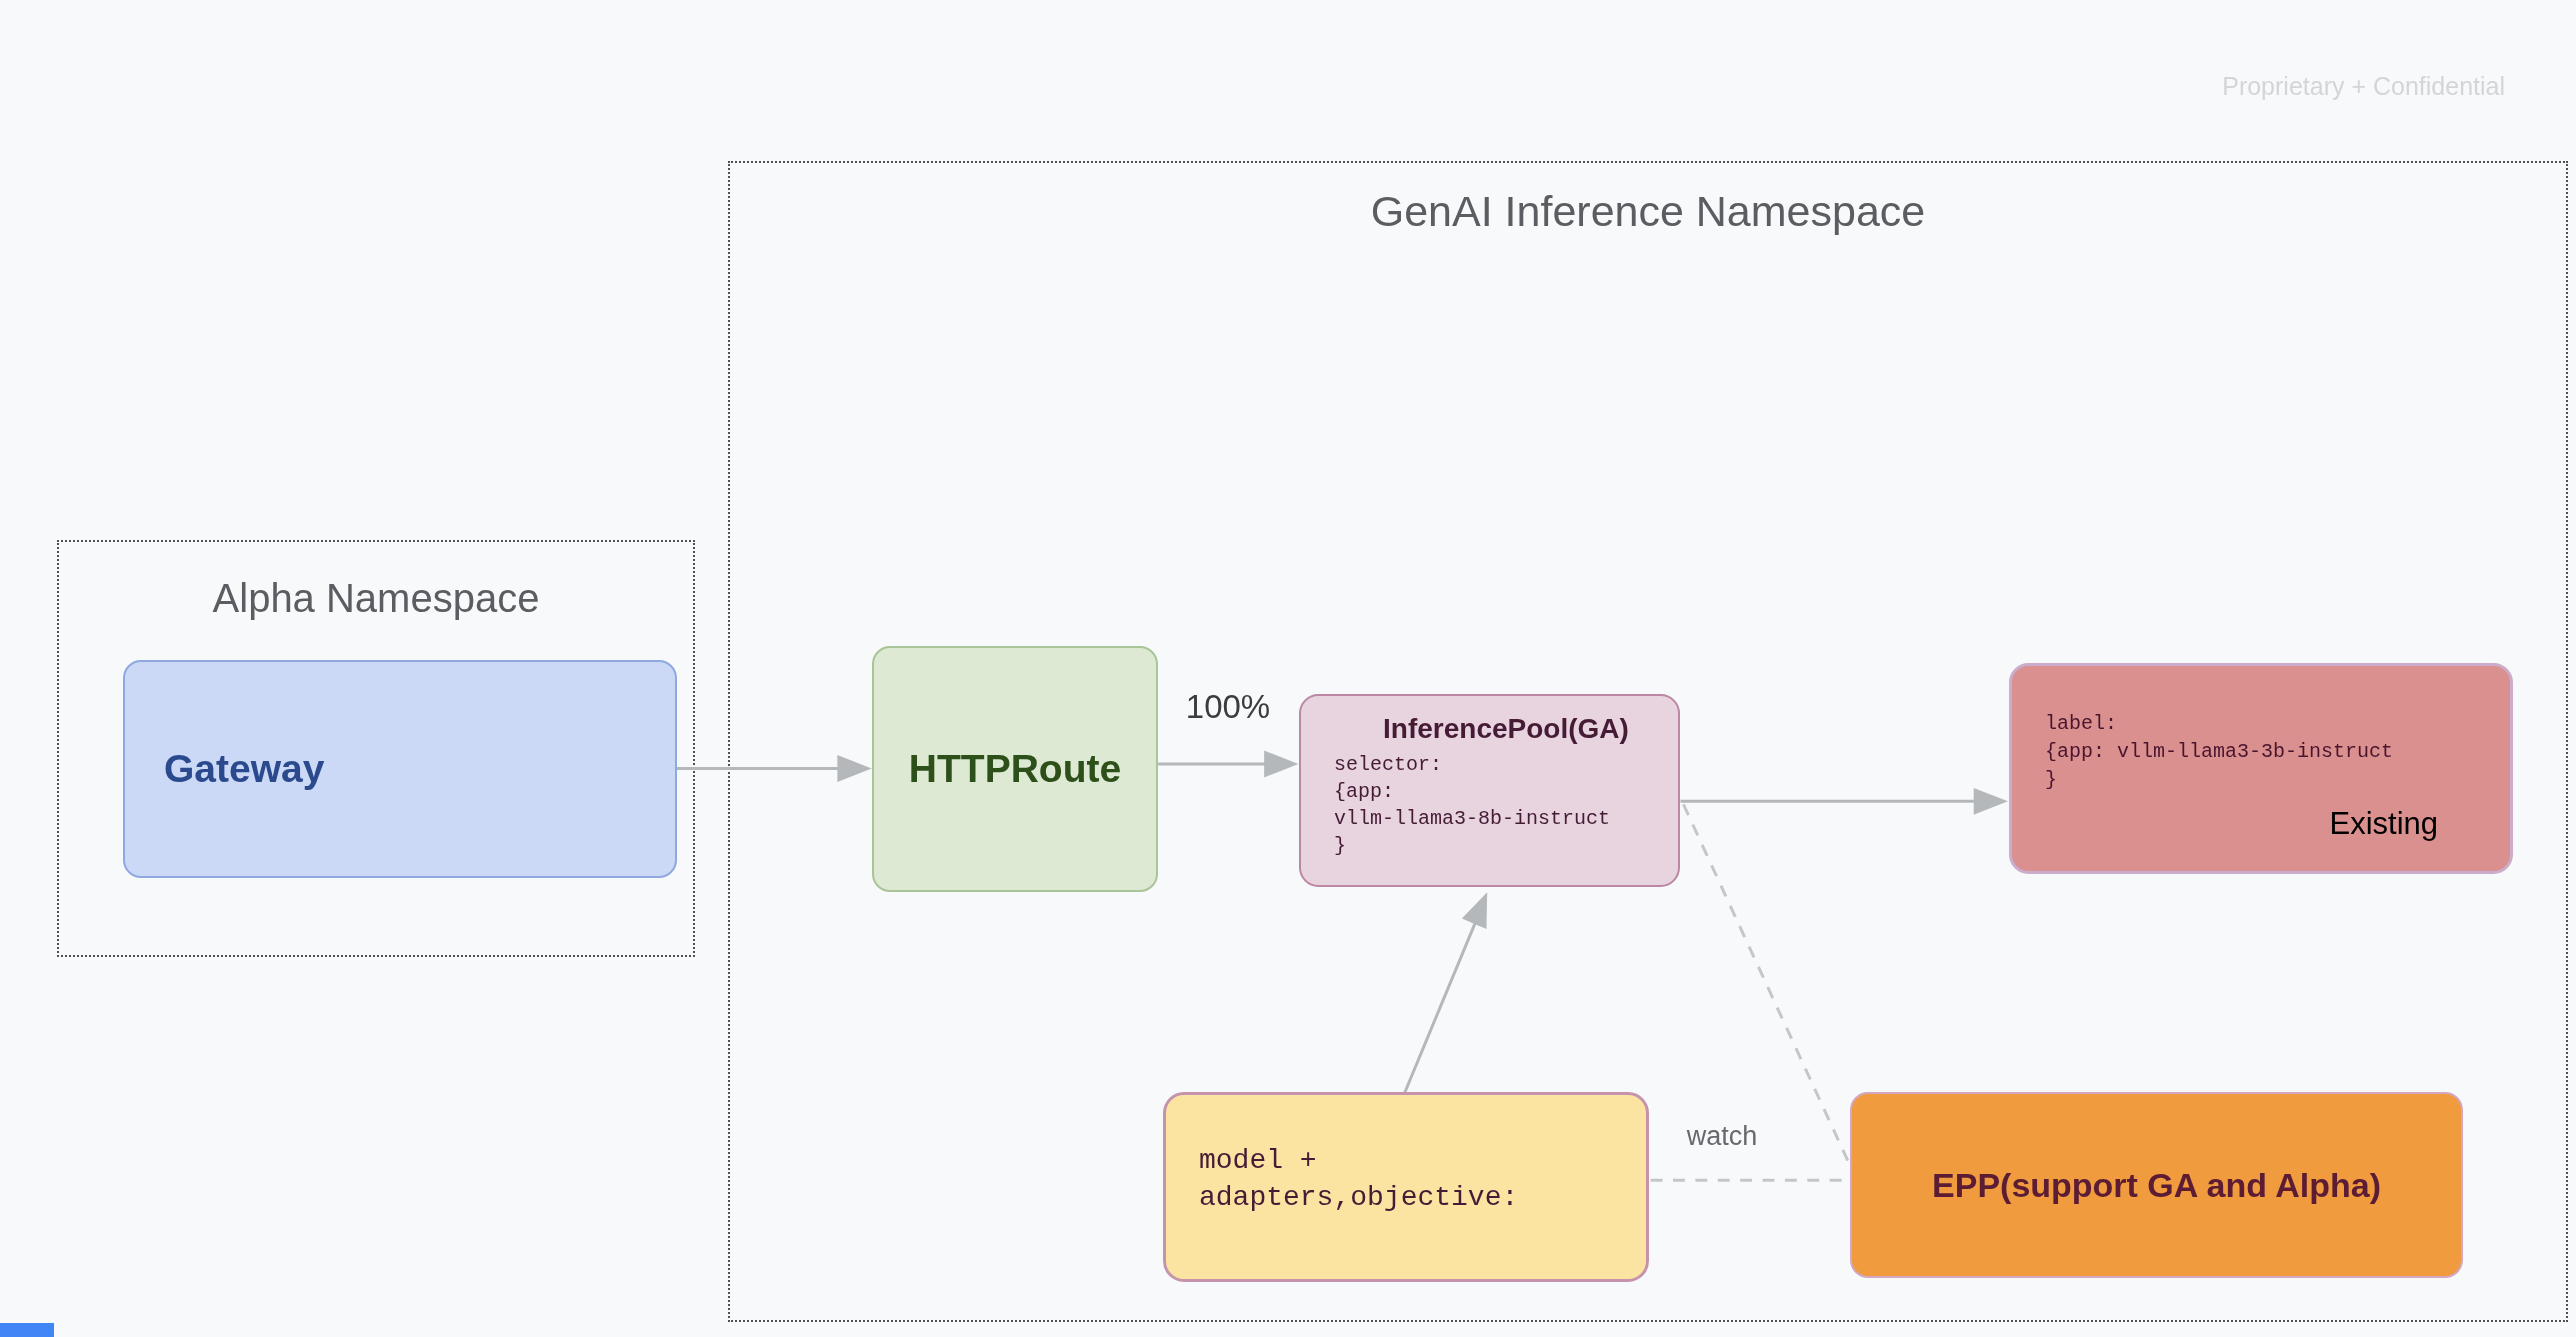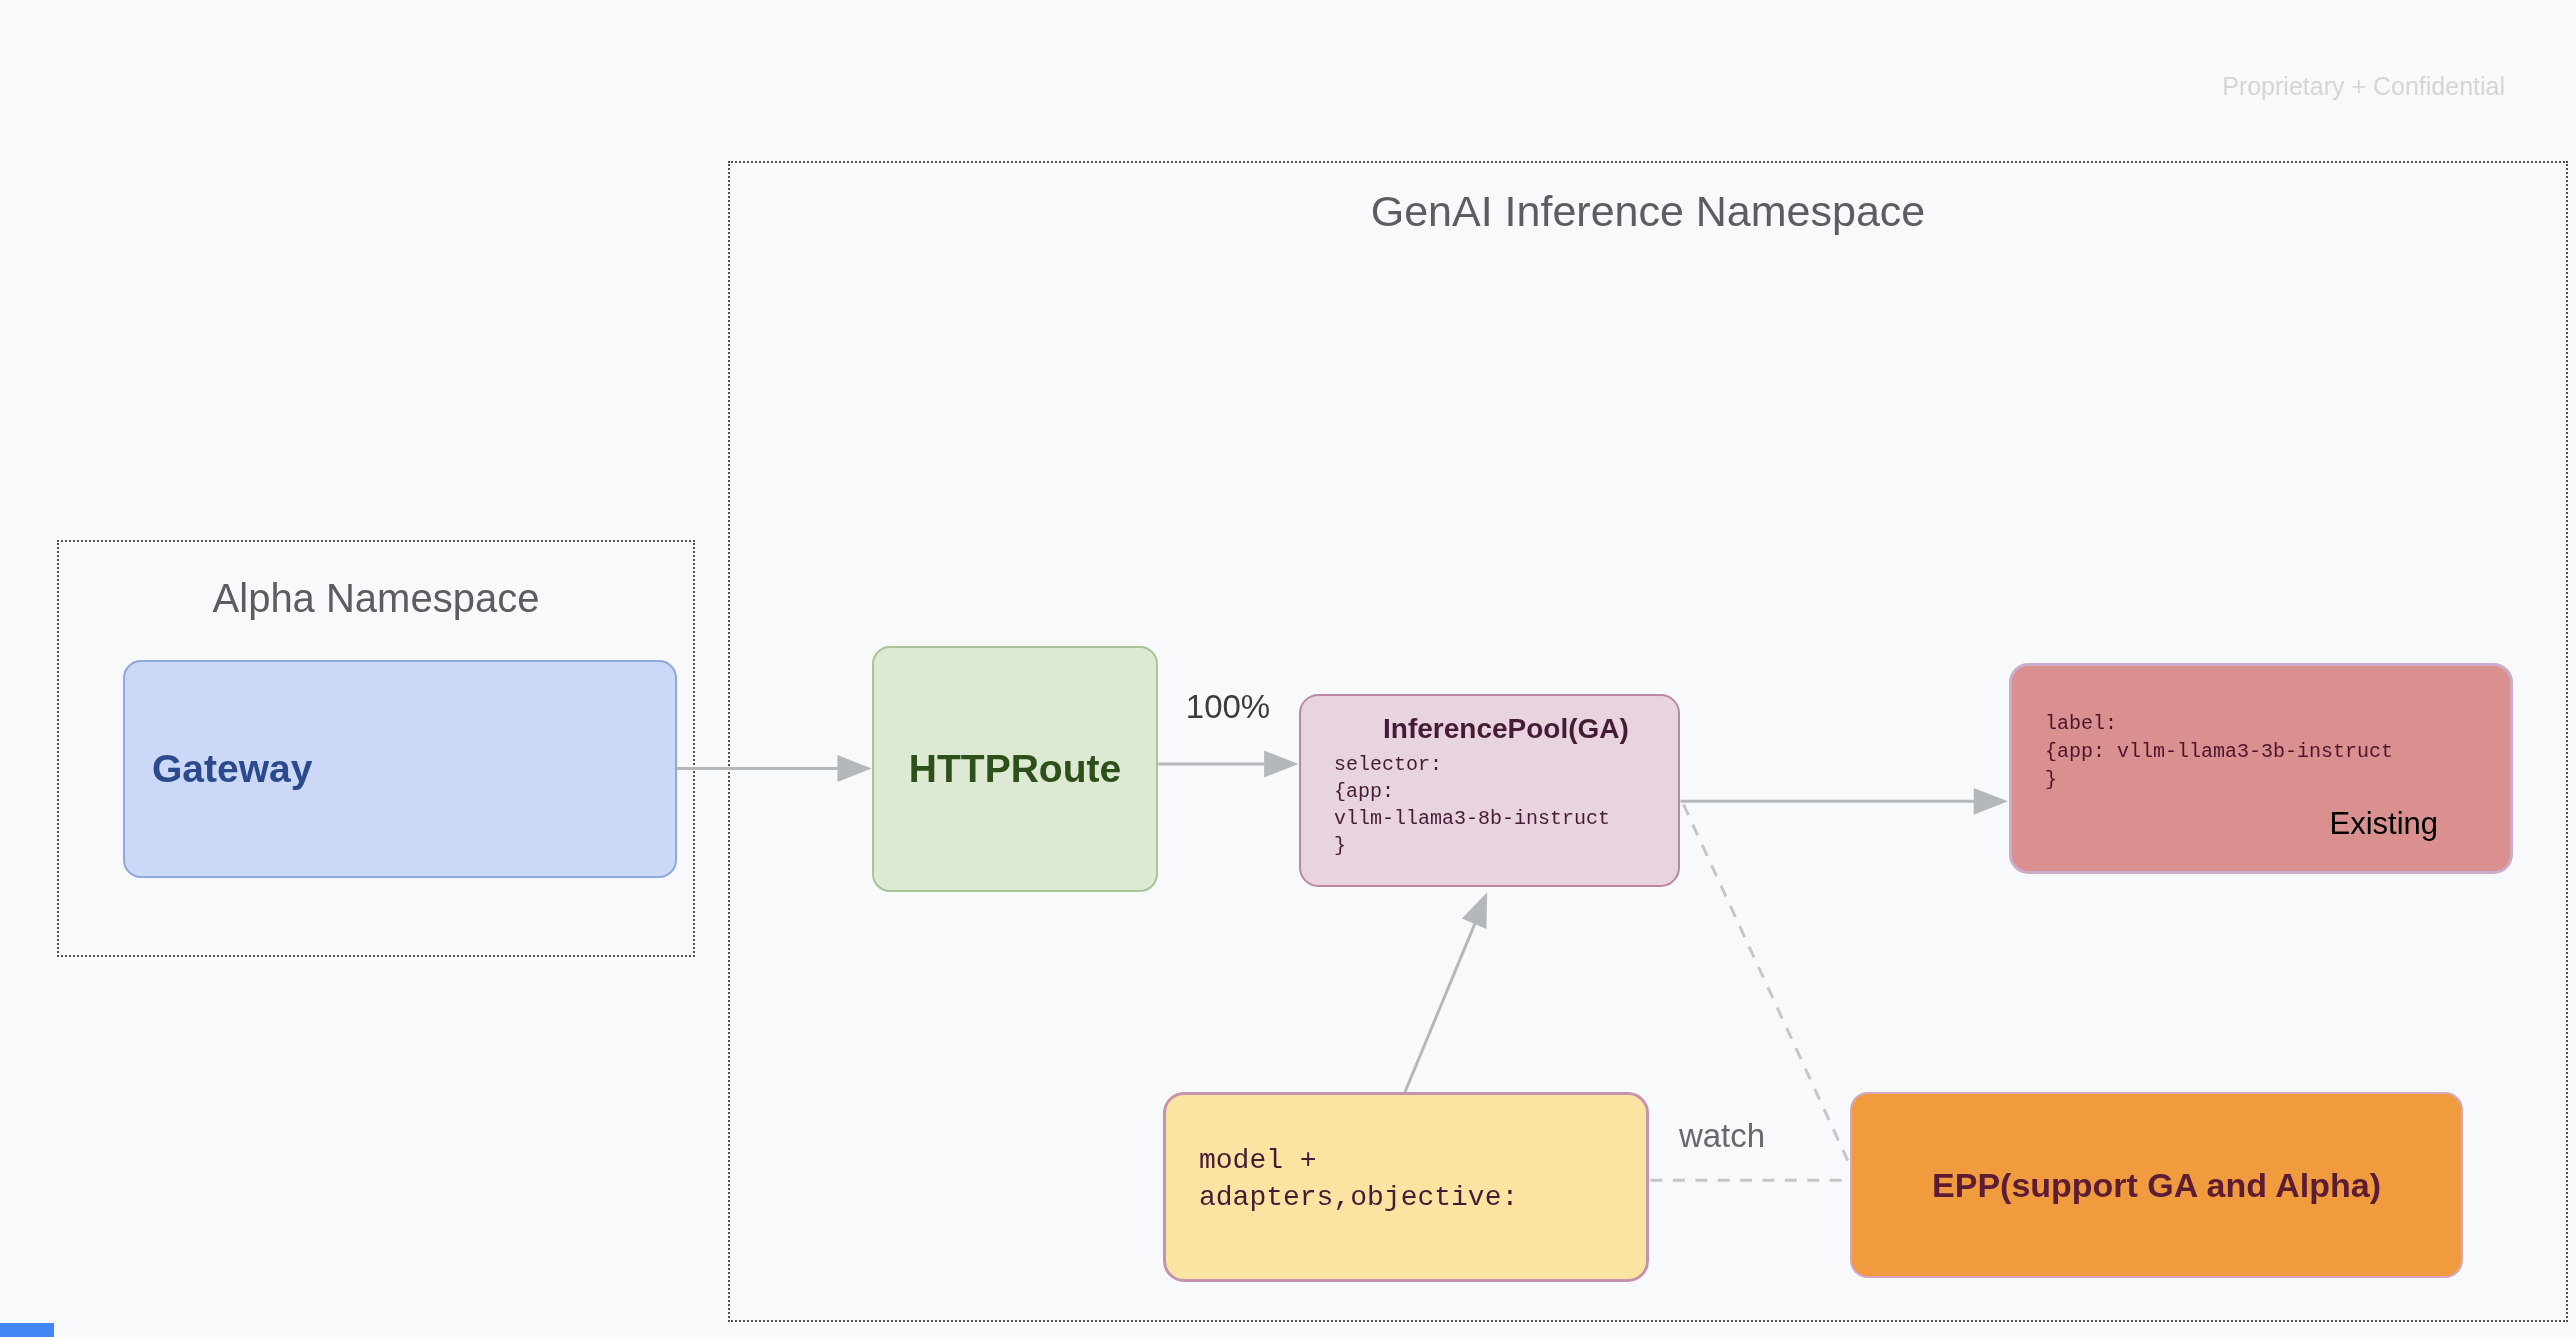--- a/index.html
+++ b/index.html
@@ -21,21 +21,21 @@
     position:absolute;left:0;right:0;text-align:center;
     color:#5a5d61;
   }
   .ns-genai .ns-title{top:24px;font-size:43px;}
   .ns-infra .ns-title{top:34px;font-size:40px;}
   
   .node{position:absolute;box-sizing:border-box;}
   .node-gateway{
     left:123px;top:660px;width:554px;height:218px;
     background:#cbd9f6;border:2.2px solid #8fa8e0;border-radius:18px;
-    display:flex;align-items:center;padding-left:27px;
+    display:flex;align-items:center;padding-left:39px;
   }
   .node-gateway .big-label{font-size:39px;font-weight:bold;color:#2b4a8e;}
   .node-httproute{
     left:872px;top:646px;width:286px;height:246px;
     background:#dde9d2;border:2.2px solid #a9c497;border-radius:18px;
     display:flex;align-items:center;justify-content:center;
   }
   .node-httproute .big-label{font-size:39px;font-weight:bold;color:#2d4f19;}
   .node-pool{
     left:1299px;top:694px;width:381px;height:193px;
@@ -64,21 +64,21 @@
   .node-objective .code{font-family:"Liberation Mono","DejaVu Sans Mono",monospace;font-size:28px;line-height:37px;color:#451b36;white-space:pre-line;margin-top:14px;}
   .node-epp{
     left:1850px;top:1092px;width:613px;height:186px;
     background:#f09b3e;border:2.2px solid #d4a6c0;border-radius:18px;
     display:flex;align-items:center;justify-content:center;
   }
   .node-epp .big-label{font-size:34px;font-weight:bold;color:#5c1c34;}
   
   .edge-label{position:absolute;transform:translate(-50%,-50%);}
   .label-100{left:1228px;top:707px;font-size:33px;color:#3a3d40;}
-  .label-watch{left:1722px;top:1136px;font-size:33px;color:#66696d;text-align:right;}
+  .label-watch{left:1722px;top:1136px;font-size:27px;color:#66696d;text-align:right;}
   
   svg.edges{position:absolute;left:0;top:0;width:2576px;height:1337px;pointer-events:none;}
   .solid-edge{stroke:#b5b8bb;stroke-width:4;fill:none;}
   .solid-head{fill:#b5b8bb;stroke:none;}
   .dashed-edge{stroke:#c4c7ca;stroke-width:4;fill:none;stroke-dasharray:16 14;}
   
   .bottom-bar{position:absolute;left:0;top:1323px;width:54px;height:14px;background:#4285f4;}
 </style>
 </head>
 <body>

